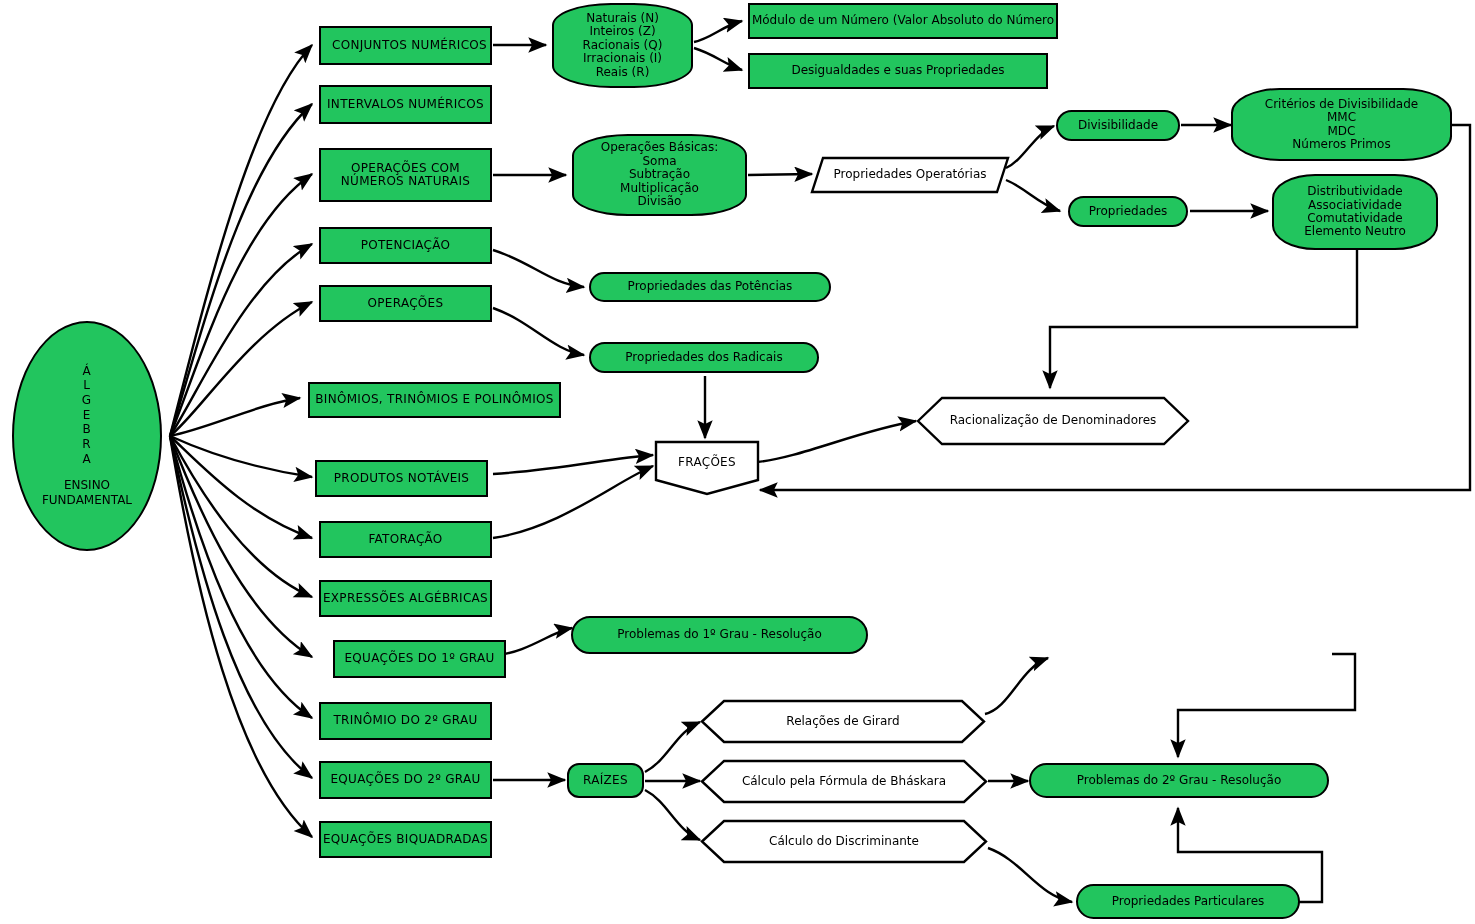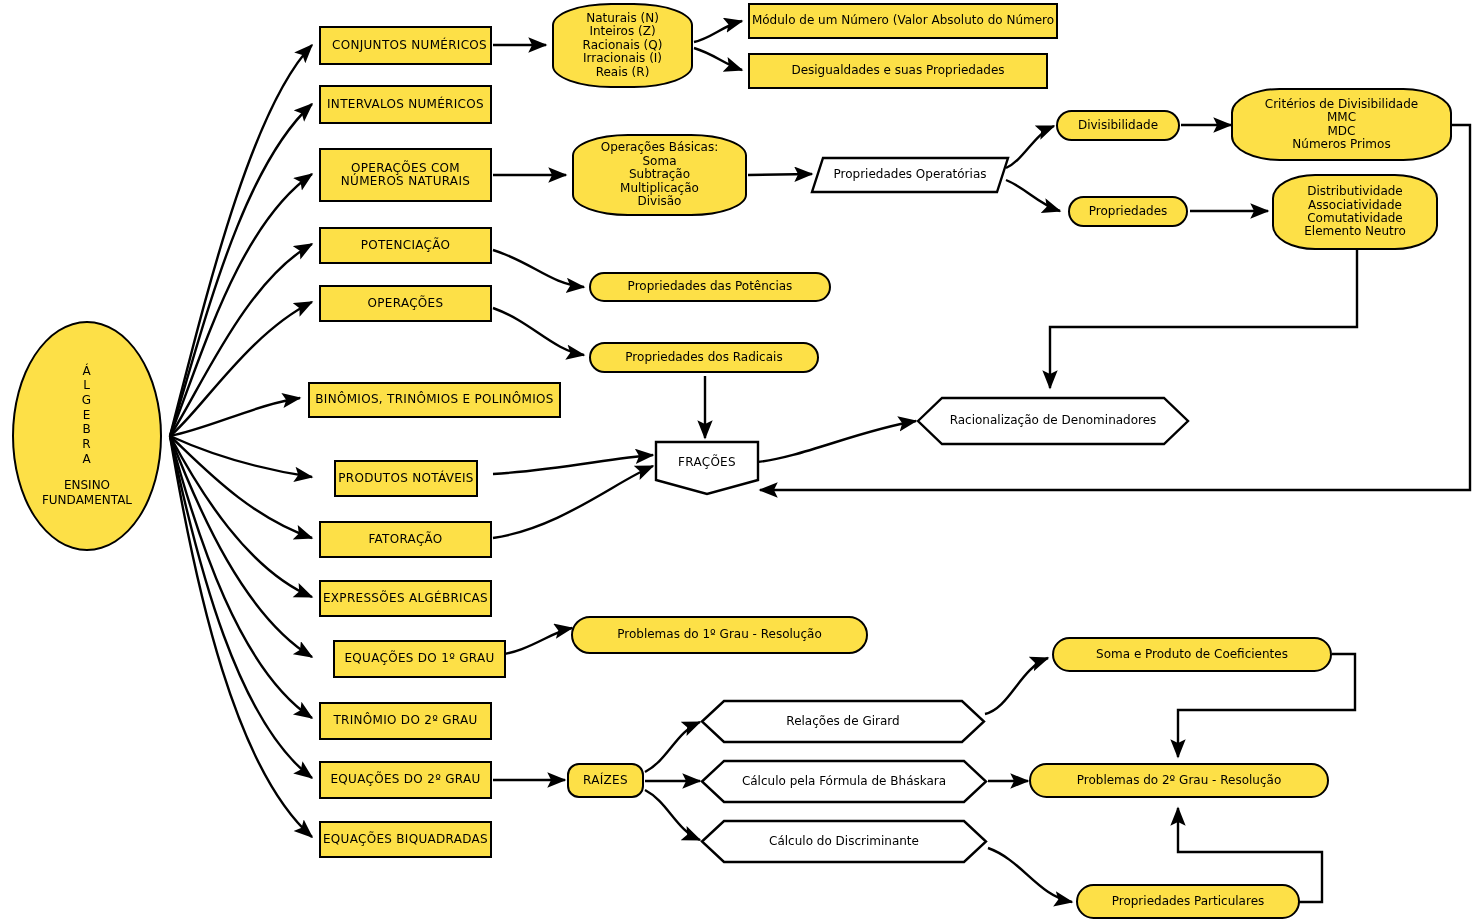--- a/index.html
+++ b/index.html
@@ -23,21 +23,21 @@
     pointer-events: none;
   }
   .node {
     position: absolute;
     display: flex;
     align-items: center;
     justify-content: center;
     text-align: center;
     box-sizing: border-box;
     color: #000;
-    background: #fde047;
+    background: #22c55e;
     line-height: 1.12;
     white-space: pre-line;
   }
   
   .rect {
     border: 2px solid #000;
   }
   
   .rrect {
     border: 2px solid #000;
@@ -185,21 +185,21 @@
 
   <div class="node rect f12 caps" style="left:319px; top:148px; width:173px; height:54px;">OPERAÇÕES COM
 NÚMEROS NATURAIS</div>
 
   <div class="node rect f12 caps" style="left:319px; top:227px; width:173px; height:37px;">POTENCIAÇÃO</div>
 
   <div class="node rect f12 caps" style="left:319px; top:285px; width:173px; height:37px;">OPERAÇÕES</div>
 
   <div class="node rect f12 caps" style="left:308px; top:382px; width:253px; height:36px;">BINÔMIOS, TRINÔMIOS E POLINÔMIOS</div>
 
-  <div class="node rect f12 caps" style="left:334px; top:460px; width:144px; height:37px;">PRODUTOS NOTÁVEIS</div>
+  <div class="node rect f12 caps" style="left:315px; top:460px; width:173px; height:37px;">PRODUTOS NOTÁVEIS</div>
 
   <div class="node rect f12 caps" style="left:319px; top:521px; width:173px; height:37px;">FATORAÇÃO</div>
 
   <div class="node rect f12 caps" style="left:319px; top:580px; width:173px; height:37px;">EXPRESSÕES ALGÉBRICAS</div>
 
   <div class="node rect f12 caps" style="left:319px; top:640px; width:173px; height:38px;margin-left:14px;">EQUAÇÕES DO 1º GRAU</div>
 
   <div class="node rect f12 caps" style="left:319px; top:702px; width:173px; height:38px;">TRINÔMIO DO 2º GRAU</div>
 
   <div class="node rect f12 caps" style="left:319px; top:761px; width:173px; height:38px;">EQUAÇÕES DO 2º GRAU</div>
@@ -267,19 +267,18 @@
   <svg style="position:absolute; left:700px; top:759px; width:288px; height:45px;" viewBox="0 0 288 45" xmlns="http://www.w3.org/2000/svg">
     <polygon points="2,22.5 24,2 264,2 286,22.5 264,43 24,43" fill="#fff" stroke="#000" stroke-width="2.4"></polygon>
   </svg>
   <div class="shape-text f12" style="left:700px; top:759px; width:288px; height:45px;">Cálculo pela Fórmula de Bháskara</div>
 
   <svg style="position:absolute; left:700px; top:819px; width:288px; height:45px;" viewBox="0 0 288 45" xmlns="http://www.w3.org/2000/svg">
     <polygon points="2,22.5 24,2 264,2 286,22.5 264,43 24,43" fill="#fff" stroke="#000" stroke-width="2.4"></polygon>
   </svg>
   <div class="shape-text f12" style="left:700px; top:819px; width:288px; height:45px;">Cálculo do Discriminante</div>
 
-  <div class="node pill f12" style="left:1052px; top:637px; width:280px; height:35px;">Soma e Produto de Coeficientes</div>
 
   <div class="node pill f12" style="left:1029px; top:763px; width:300px; height:35px;">Problemas do 2º Grau - Resolução</div>
 
   <div class="node pill f12" style="left:1076px; top:884px; width:224px; height:35px;">Propriedades Particulares</div>
 
 </div>
 
 </body></html>

